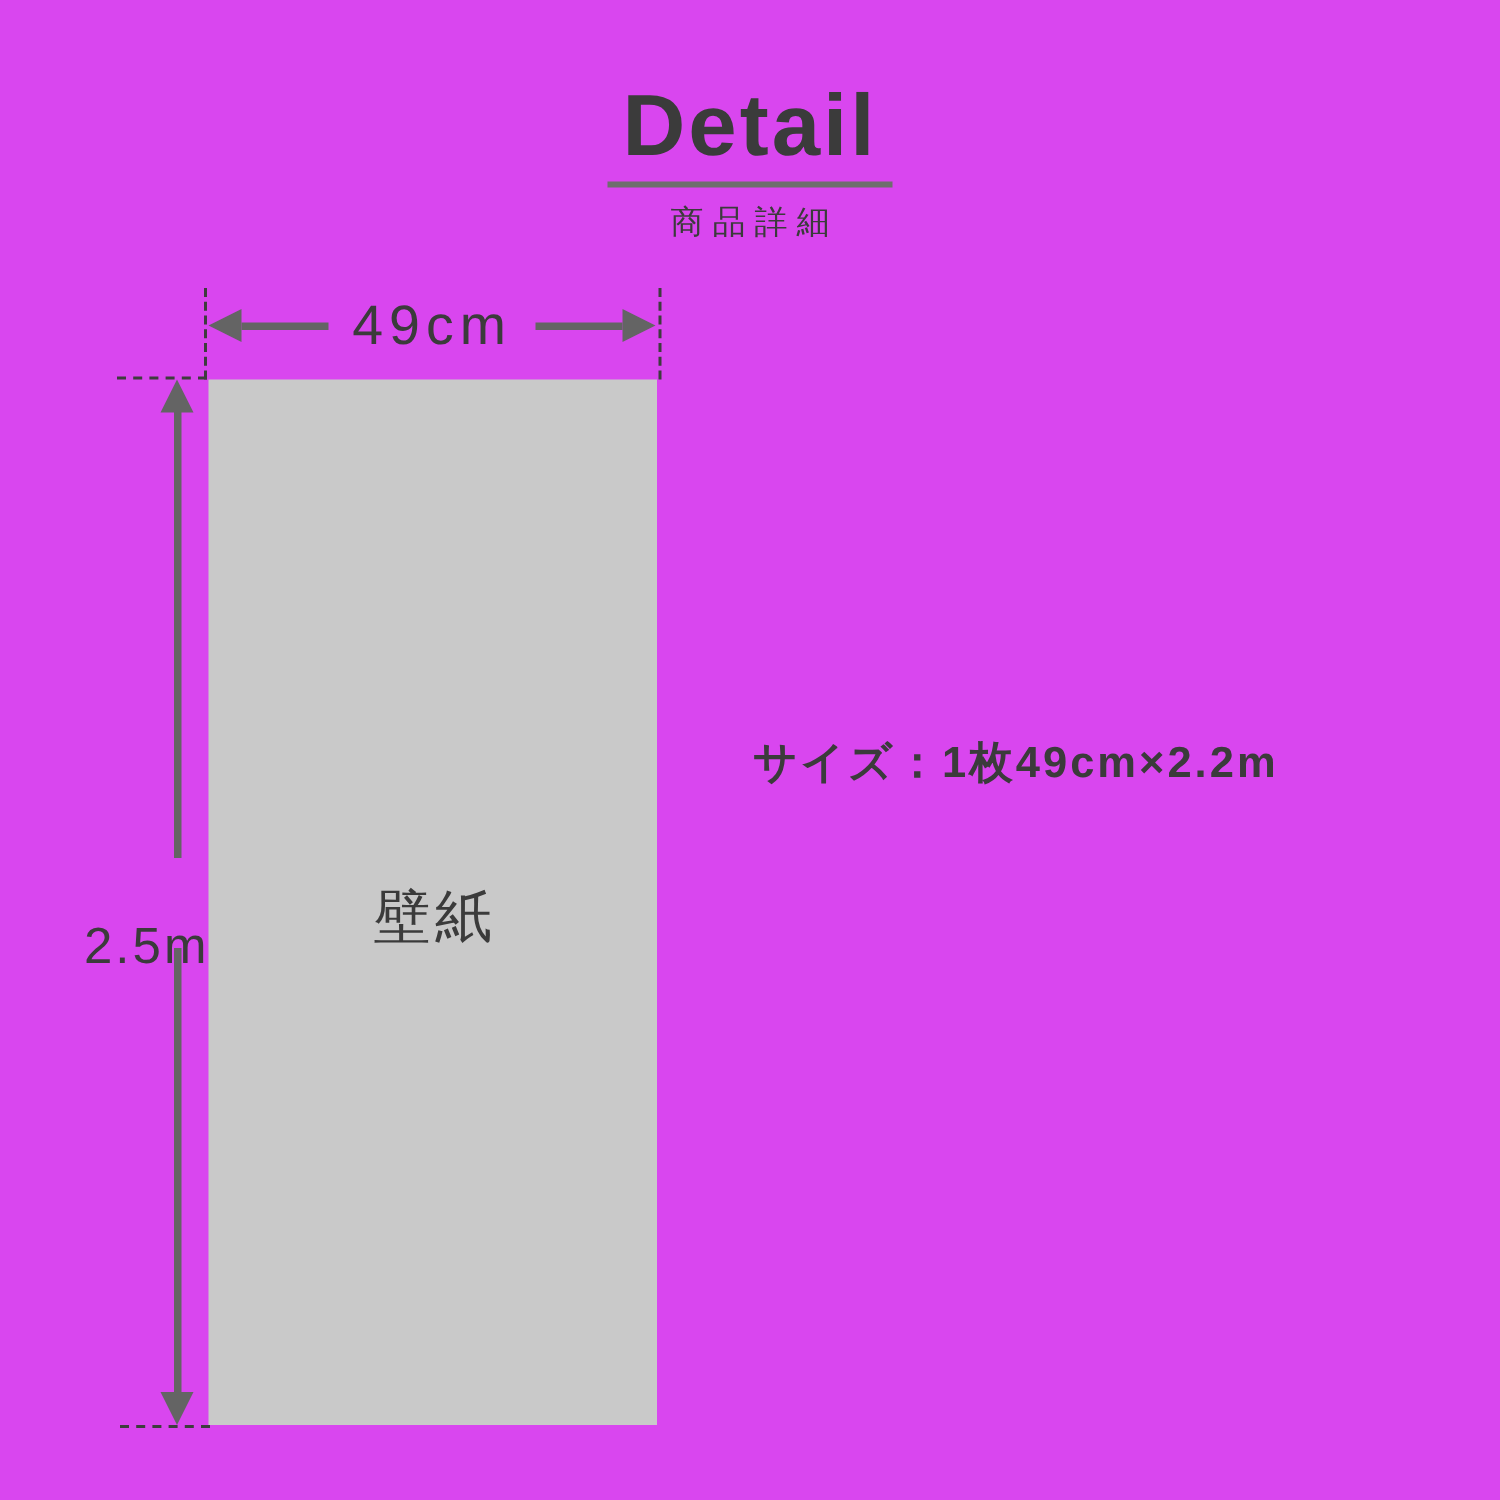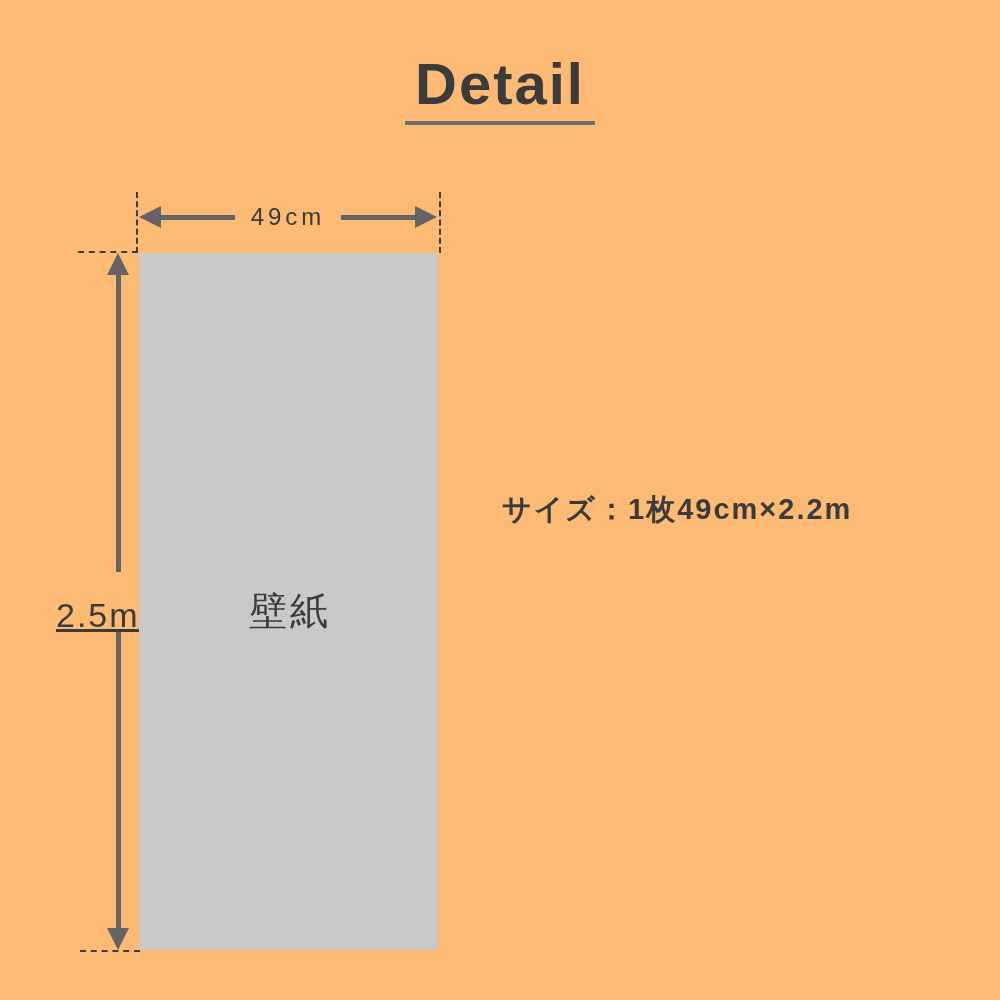--- a/index.html
+++ b/index.html
@@ -7,21 +7,21 @@
     --arrow:#646464;
     --dash:#3d3d3d;
     --text:#3b3b3b;
     --underline:#6e6e6e;
   }
   *{margin:0;padding:0;box-sizing:border-box;}
   html,body{background:#ffffff;}
   .page{
     position:relative;
     width:1000px;height:1000px;
-    background:#fdba74;
+    background:#d946ef;
     overflow:hidden;
     font-family:"Liberation Sans","DejaVu Sans",sans-serif;
     color:var(--text);
   }
   
   .title{
     position:absolute;top:50px;left:0;width:100%;
     text-align:center;
     font-size:58px;font-weight:bold;letter-spacing:2px;
     color:var(--text);
@@ -64,42 +64,42 @@
     border-bottom:11px solid transparent;
     border-right:22px solid var(--arrow);
   }
   .arrowhead.right{
     border-top:11px solid transparent;
     border-bottom:11px solid transparent;
     border-left:22px solid var(--arrow);
   }
   .h-dim-label{
     padding:0 16px;
-    font-size:24px;font-weight:500;letter-spacing:4px;
+    font-size:37px;font-weight:500;letter-spacing:4px;
     color:var(--text);white-space:nowrap;
   }
   
   .arrowhead-up{
     position:absolute;left:107px;top:253px;width:0;height:0;
     border-left:11px solid transparent;
     border-right:11px solid transparent;
     border-bottom:22px solid var(--arrow);
   }
   .v-seg1{position:absolute;left:116px;top:274px;width:5px;height:298px;background:var(--arrow);}
   .v-seg2{position:absolute;left:116px;top:632px;width:5px;height:297px;background:var(--arrow);}
   .arrowhead-down{
     position:absolute;left:107px;top:928px;width:0;height:0;
     border-left:11px solid transparent;
     border-right:11px solid transparent;
     border-top:22px solid var(--arrow);
   }
   .v-dim-label{
-    position:absolute;left:56px;top:596px;
+    position:absolute;left:56px;top:612px;
     font-size:34px;font-weight:500;letter-spacing:2px;
-    color:var(--text);white-space:nowrap;text-decoration:underline;
+    color:var(--text);white-space:nowrap;
   }
   
   .ext{position:absolute;}
   .ext-v-left{left:136px;top:192px;height:61px;width:0;border-left:2px dashed var(--dash);}
   .ext-v-right{left:439px;top:192px;height:61px;width:0;border-left:2px dashed var(--dash);}
   .ext-h-top{left:78px;top:251px;width:60px;height:0;border-top:2px dashed var(--dash);}
   .ext-h-bottom{left:80px;top:950px;width:60px;height:0;border-top:2px dashed var(--dash);}
   
   .specs{
     position:absolute;left:502px;top:485px;
@@ -108,20 +108,21 @@
     color:var(--text);white-space:nowrap;
   }
 </style>
 </head>
 <body>
 
 <div class="page">
 
   <div class="title">Detail</div>
   <div class="title-underline"></div>
+  <div class="subtitle">商品詳細</div>
 
   <div class="h-dim">
     <span class="arrowhead left"></span>
     <span class="dim-line-h"></span>
     <span class="h-dim-label">49cm</span>
     <span class="dim-line-h"></span>
     <span class="arrowhead right"></span>
   </div>
 
   <div class="ext ext-v-left"></div>

